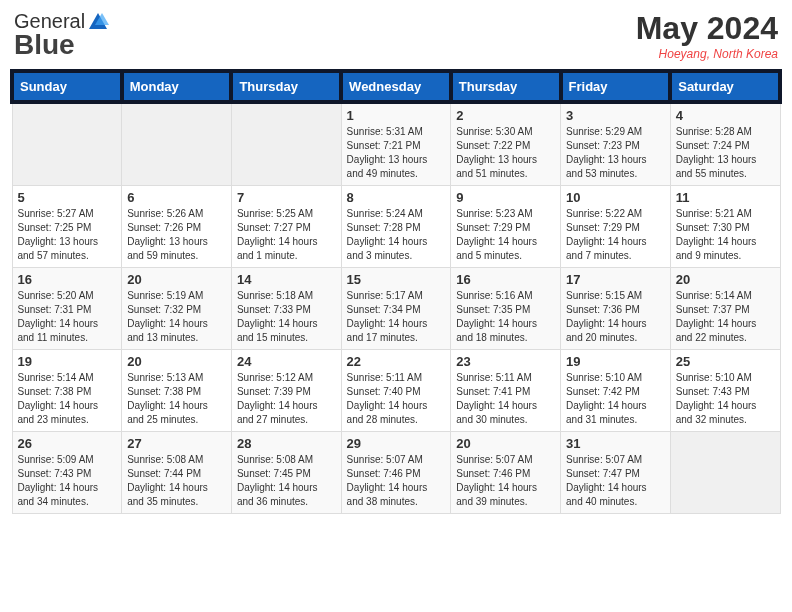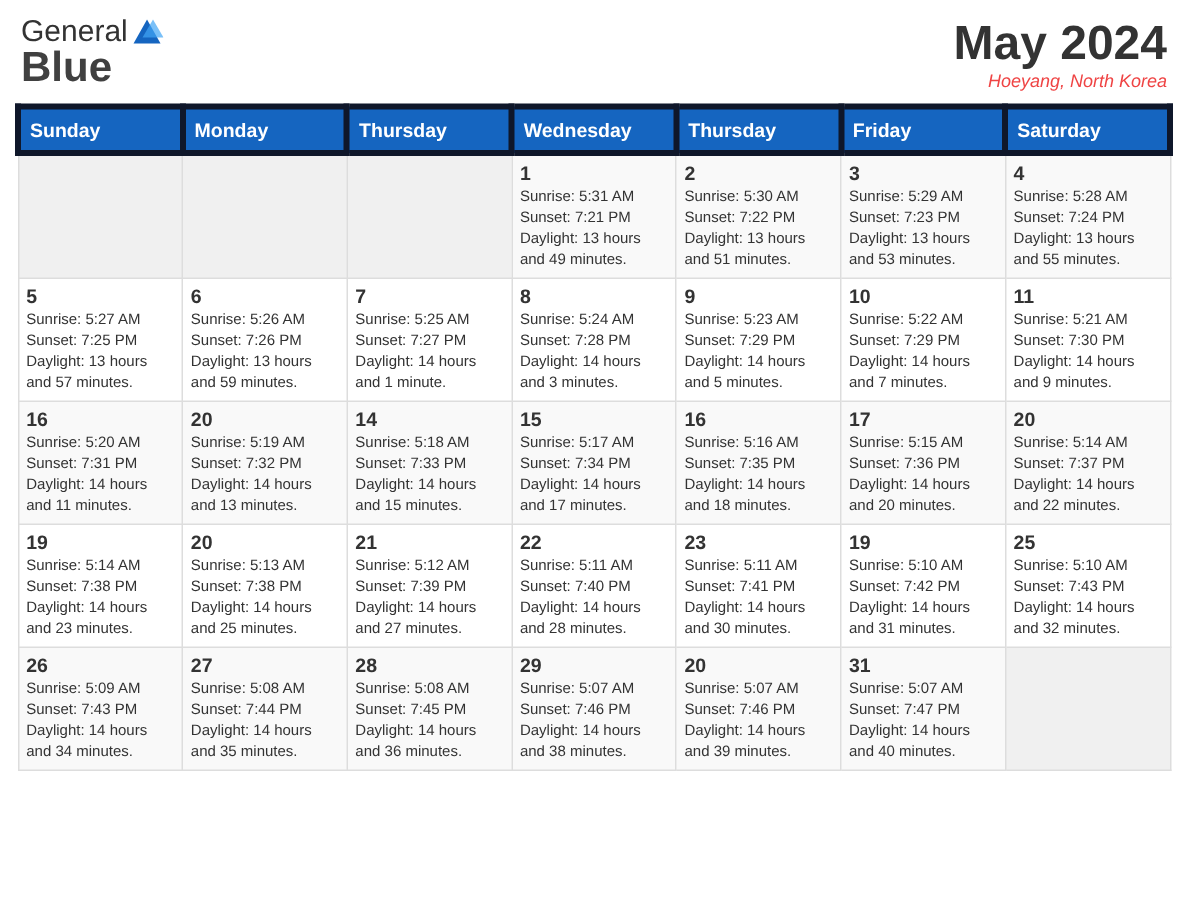--- a/index.html
+++ b/index.html
@@ -197,21 +197,21 @@
       <tr>
         <td>
           <span class="day-number">19</span>
           <div class="day-info">Sunrise: 5:14 AM<br>Sunset: 7:38 PM<br>Daylight: 14 hours and 23 minutes.</div>
         </td>
         <td>
           <span class="day-number">20</span>
           <div class="day-info">Sunrise: 5:13 AM<br>Sunset: 7:38 PM<br>Daylight: 14 hours and 25 minutes.</div>
         </td>
         <td>
-          <span class="day-number">21</span>
+          <span class="day-number">24</span>
           <div class="day-info">Sunrise: 5:12 AM<br>Sunset: 7:39 PM<br>Daylight: 14 hours and 27 minutes.</div>
         </td>
         <td>
           <span class="day-number">22</span>
           <div class="day-info">Sunrise: 5:11 AM<br>Sunset: 7:40 PM<br>Daylight: 14 hours and 28 minutes.</div>
         </td>
         <td>
           <span class="day-number">23</span>
           <div class="day-info">Sunrise: 5:11 AM<br>Sunset: 7:41 PM<br>Daylight: 14 hours and 30 minutes.</div>
         </td>

